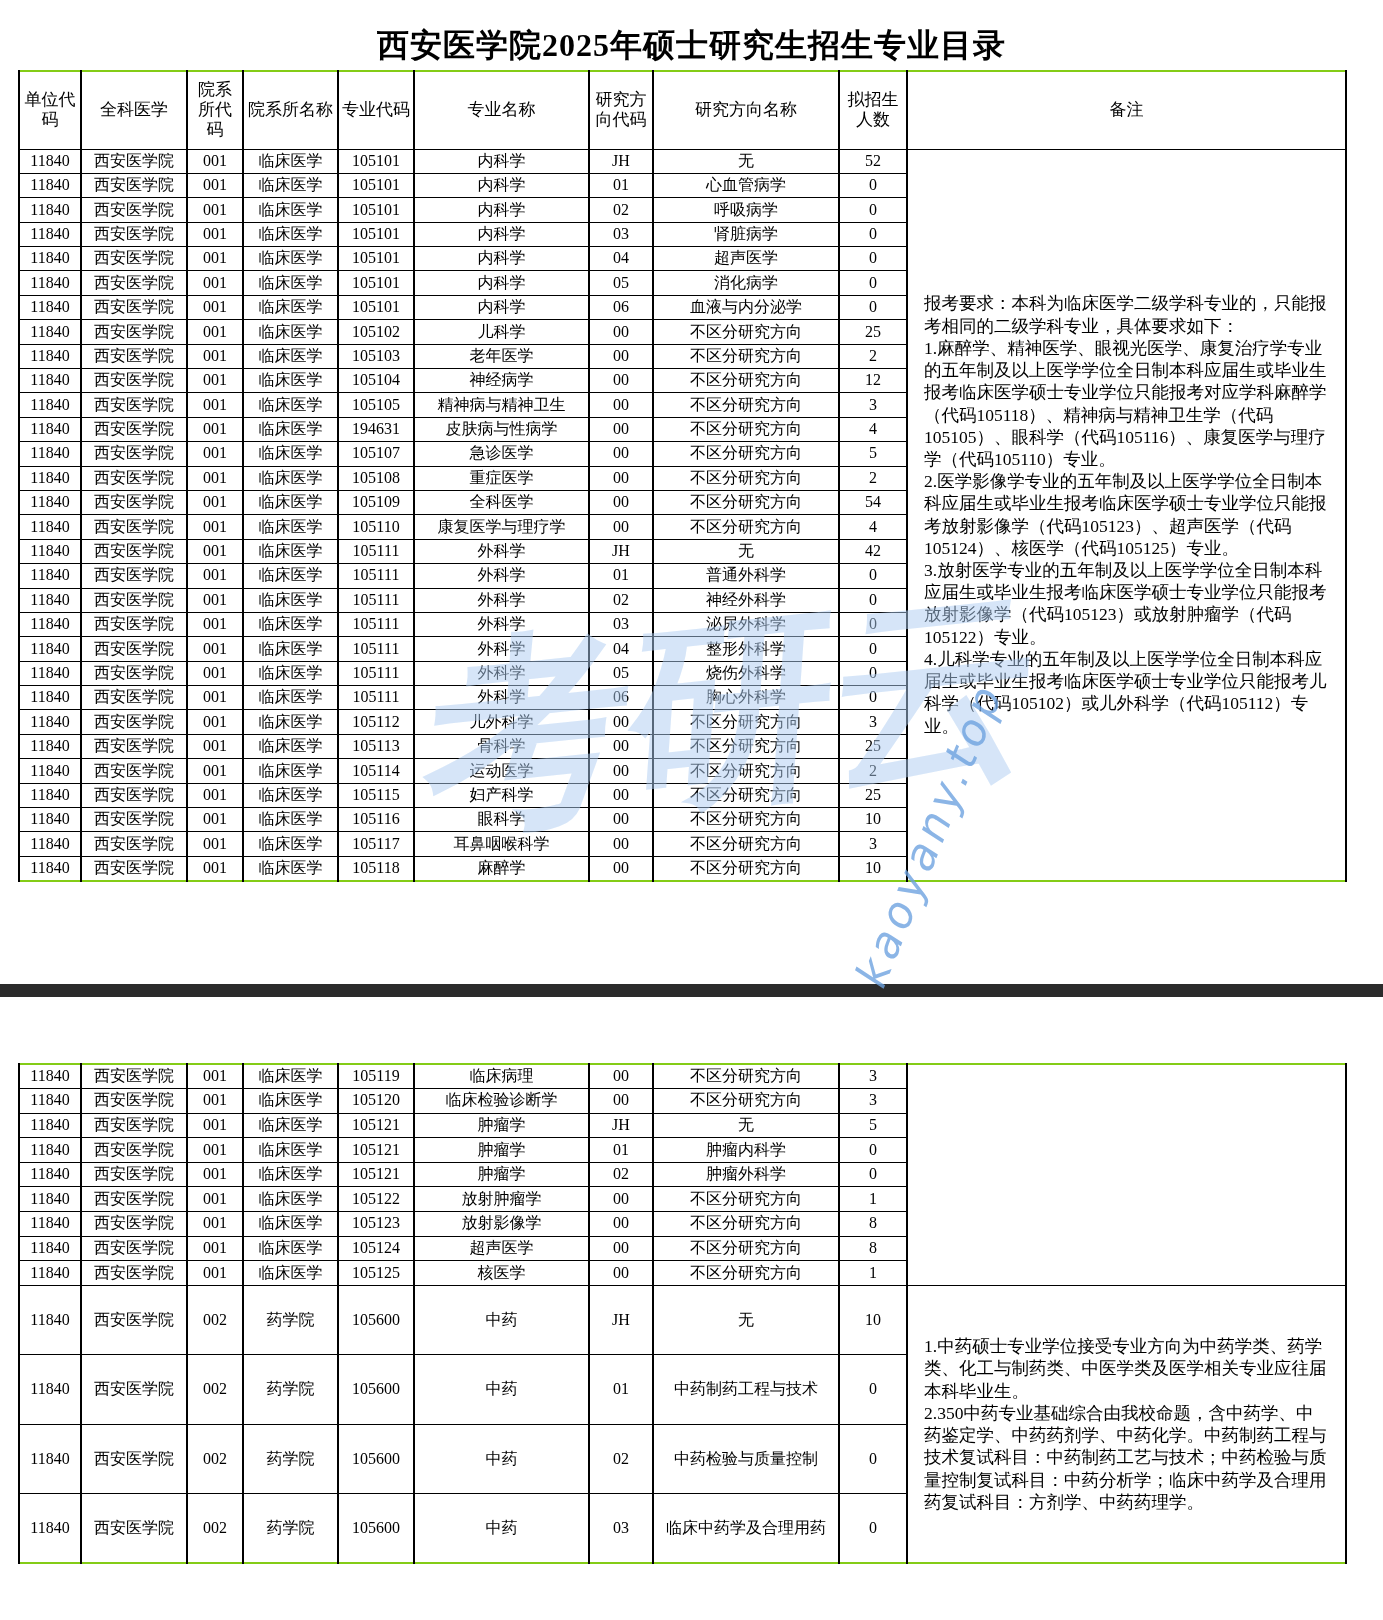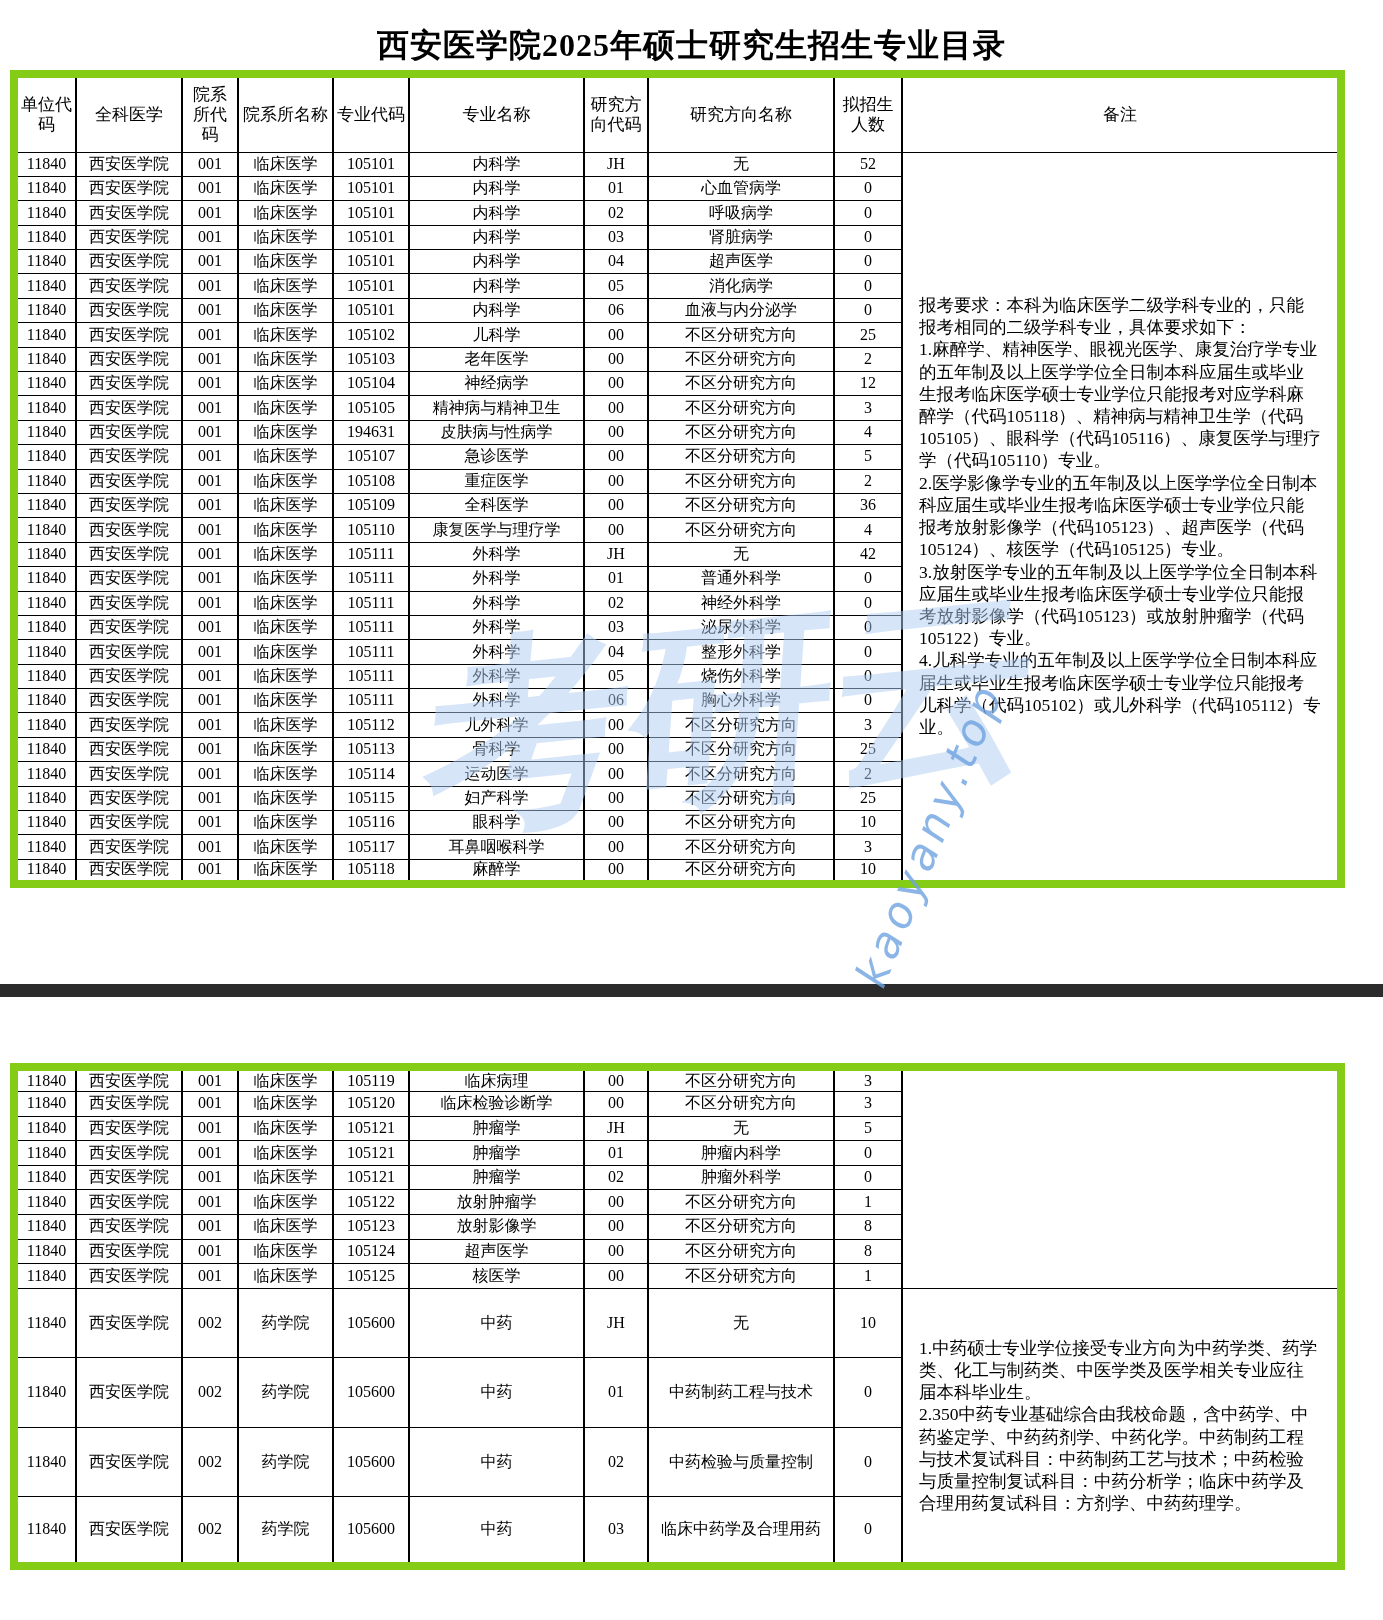--- a/index.html
+++ b/index.html
@@ -8,23 +8,23 @@
     width:1383px;height:1620px;
     background:#ffffff;color:#000;
     font-family:"Liberation Serif","DejaVu Serif",serif;
     overflow:hidden;
   }
   .doc-title{
     position:absolute;top:16px;left:0;width:100%;
     text-align:center;font-size:32px;font-weight:bold;letter-spacing:1px;margin-top:8px;
   }
   table.cat{
-    position:absolute;left:10px;width:1327px;
+    position:absolute;left:18px;width:1327px;
     border-collapse:collapse;table-layout:fixed;
-    border:8px solid #84cc16;
+    border:2px solid #84cc16;
     z-index:1;
   }
   #table1{top:70px;}
   #table2{top:1063px;}
   table.cat th, table.cat td{
     border:1px solid #000;
     border-left-width:2px;border-right-width:2px;
     text-align:center;vertical-align:middle;
     padding:0 2px;overflow:hidden;
     font-weight:normal;
@@ -259,21 +259,21 @@
       </tr>
       <tr>
         <td>11840</td>
         <td>西安医学院</td>
         <td>001</td>
         <td>临床医学</td>
         <td>105109</td>
         <td>全科医学</td>
         <td>00</td>
         <td>不区分研究方向</td>
-        <td>36</td>
+        <td>54</td>
       </tr>
       <tr>
         <td>11840</td>
         <td>西安医学院</td>
         <td>001</td>
         <td>临床医学</td>
         <td>105110</td>
         <td>康复医学与理疗学</td>
         <td>00</td>
         <td>不区分研究方向</td>

